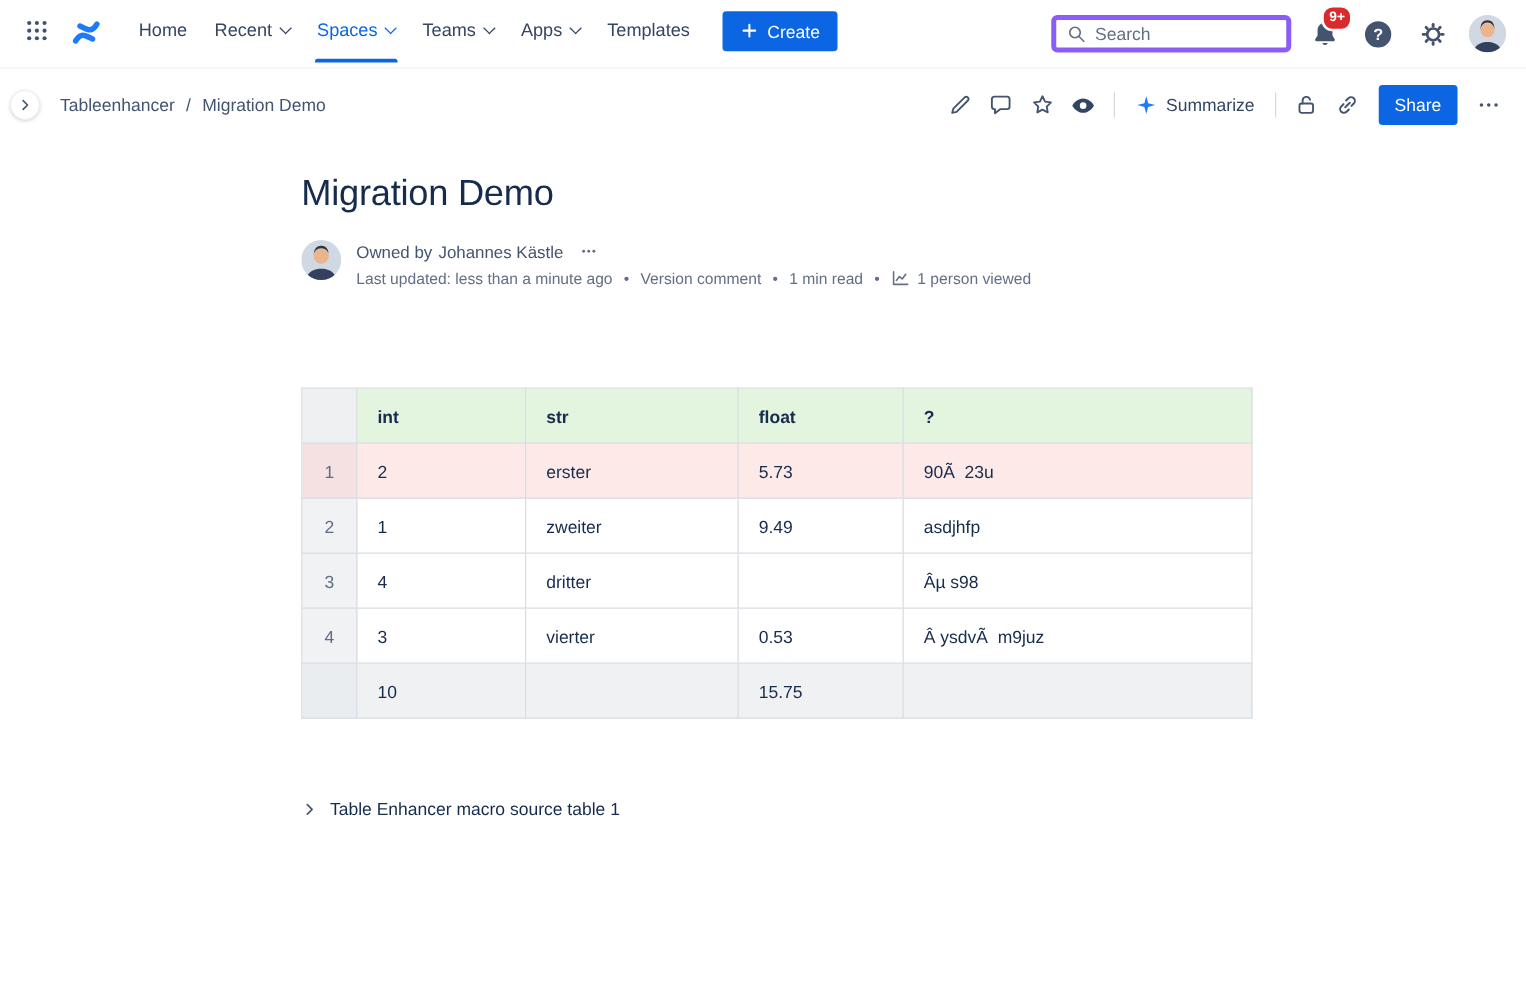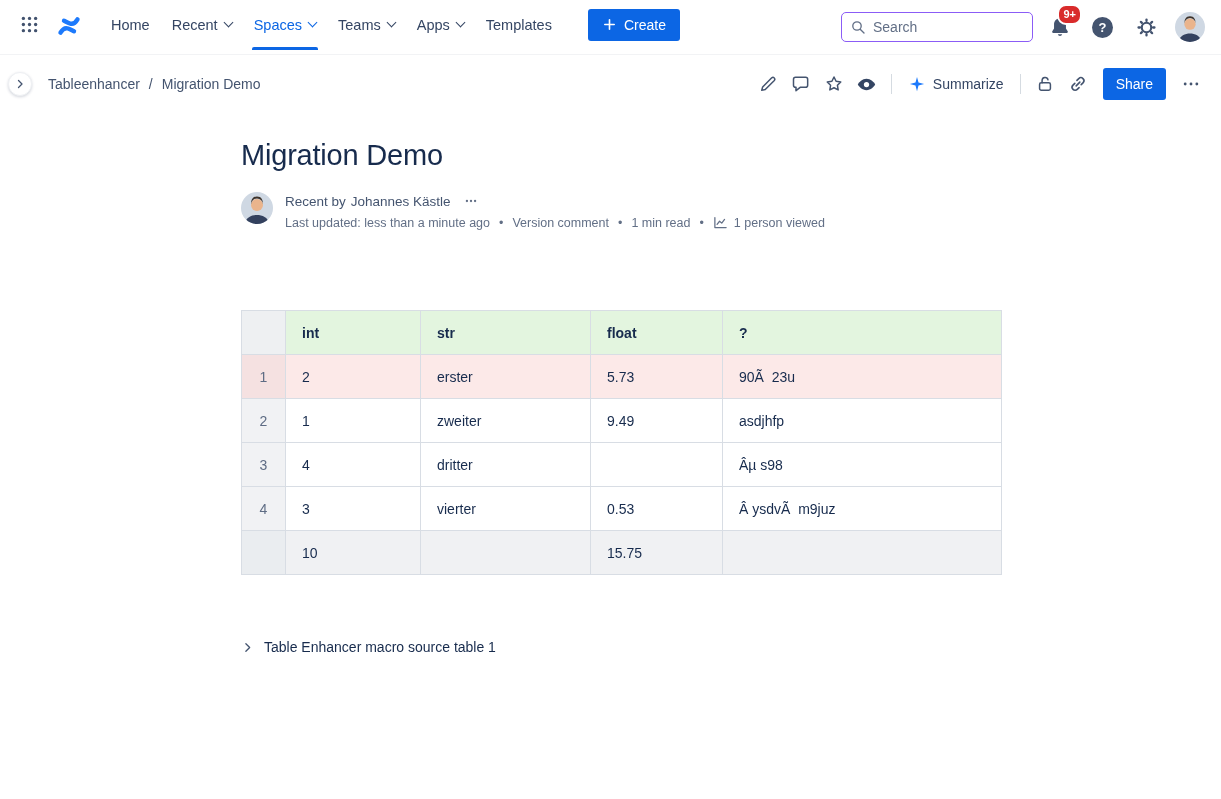--- a/index.html
+++ b/index.html
@@ -25,23 +25,23 @@
   
   .topbar{height:55px;display:flex;align-items:center;padding:0 16px 0 14px;border-bottom:1px solid #f2f3f5;}
   .tb-left{display:flex;align-items:flex-start;flex:1;min-width:0;}
   .icon-btn{background:none;border:none;padding:5px;display:flex;align-items:center;justify-content:center;cursor:pointer;border-radius:3px;}
   .logo-btn{margin:0 14px 0 6px;}
   .main-nav{display:flex;align-items:center;gap:2px;}
   .nav-item{display:flex;align-items:center;gap:7px;padding:8px 10px;font-size:14.5px;font-weight:500;color:var(--nav-text);background:none;border:none;cursor:pointer;border-radius:3px;position:relative;white-space:nowrap;}
   .nav-item.active{color:var(--accent);}
   .nav-item.active::after{content:"";position:absolute;left:8px;right:8px;bottom:-9px;height:3px;background:var(--accent);border-radius:2px 2px 0 0;}
   .chev{width:7px;height:7px;border-right:1.8px solid currentColor;border-bottom:1.8px solid currentColor;transform:rotate(45deg);margin-top:-4px;flex:none;}
-  .create-btn{display:flex;align-items:center;gap:7px;background:var(--accent);color:#fff;border:none;border-radius:3px;height:32px;padding:0 14px;font-size:14px;font-weight:500;margin-left:26px;cursor:pointer;white-space:nowrap;}
+  .create-btn{display:flex;align-items:center;gap:7px;background:var(--accent);color:#fff;border:none;border-radius:3px;height:32px;padding:0 14px;font-size:14px;font-weight:500;margin-left:16px;cursor:pointer;white-space:nowrap;}
   .tb-right{display:flex;align-items:center;gap:13px;}
-  .search-box{display:flex;align-items:center;gap:7px;width:192px;height:30px;border:1px solid #8b5cf6;border-radius:5px;padding:0 8px;background:#fff;}
+  .search-box{display:flex;align-items:center;gap:7px;width:192px;height:30px;border:4px solid #8b5cf6;border-radius:5px;padding:0 8px;background:#fff;}
   .search-box input{border:none;outline:none;flex:1;min-width:0;font-size:14px;color:var(--text);background:transparent;font-family:inherit;}
   .search-box input::placeholder{color:var(--subtext);}
   .bell-wrap{position:relative;padding:3px;background:none;border:none;cursor:pointer;display:flex;}
   .badge{position:absolute;top:-9px;right:-8px;background:var(--badge-red);color:#fff;font-size:11px;font-weight:700;line-height:1;padding:3px 4px;border-radius:9px;border:2px solid #fff;}
   .help-badge{width:21px;height:21px;border-radius:50%;background:#44546f;color:#fff;display:flex;align-items:center;justify-content:center;}
   .help-badge::after{content:"?";font-size:13px;font-weight:700;}
   .avatar{width:30px;height:30px;border-radius:50%;overflow:hidden;border:none;padding:0;cursor:pointer;background:none;display:block;}
 
   
   .page-toolbar{height:58px;display:flex;align-items:center;padding:0 14px 0 8px;}
@@ -285,21 +285,21 @@
     <button class="byline-avatar">
       <svg viewBox="0 0 32 32" width="32" height="32">
           <rect width="32" height="32" fill="#cfd8e3"></rect>
           <circle cx="16" cy="13" r="6" fill="#eab48c"></circle>
           <path d="M10 12.5a6 6 0 0 1 12 0c0-4.5-1.5-8-6-8s-6 3.5-6 8z" fill="#3c332c"></path>
           <path d="M4 32c.8-7 7-9 12-9s11.2 2 12 9z" fill="#33415e"></path>
         </svg>
     </button>
     <div class="byline-text">
       <div class="byline-l1">
-        <span>Recent by</span>
+        <span>Owned by</span>
         <span class="owner">Johannes Kästle</span>
         <button class="byline-more">
           <span style="display:flex;">
             <svg width="14" height="14" viewBox="0 0 24 24" fill="#626f86">
                 <circle cx="5" cy="12" r="2"></circle>
                 <circle cx="12" cy="12" r="2"></circle>
                 <circle cx="19" cy="12" r="2"></circle>
               </svg>
           </span>
         </button>

